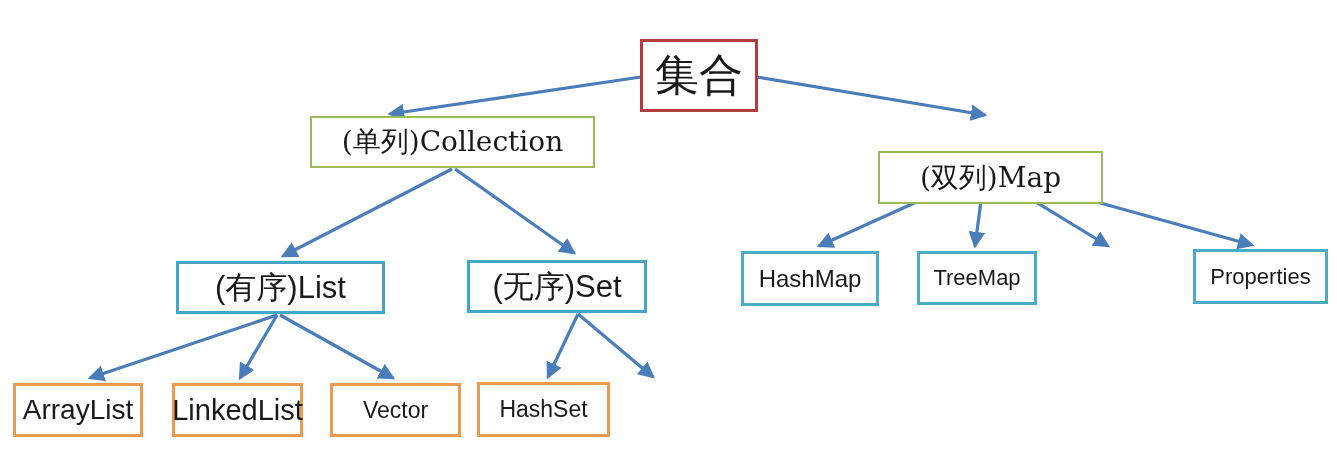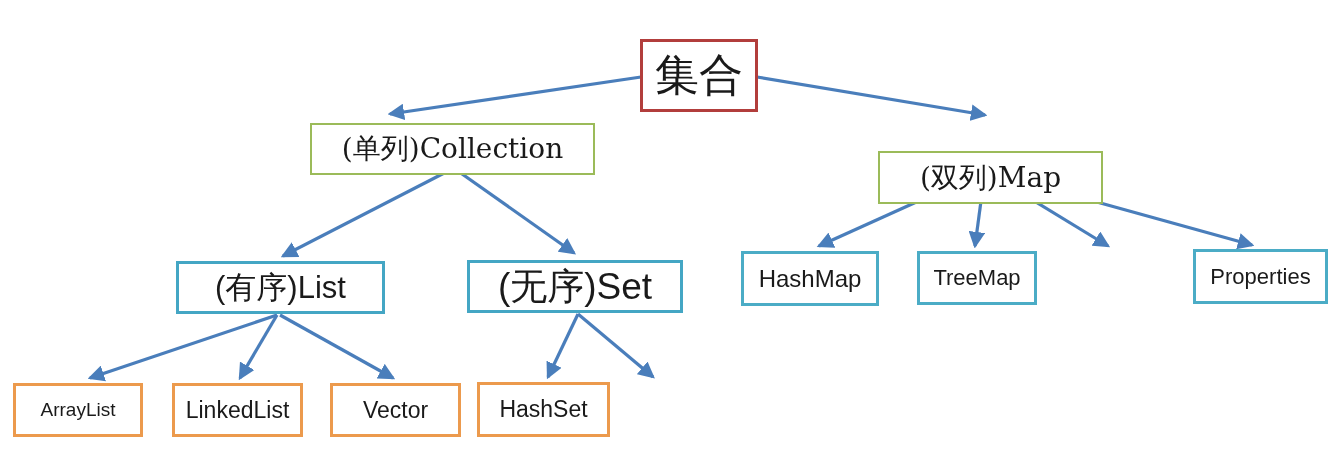--- a/index.html
+++ b/index.html
@@ -43,46 +43,45 @@
   .n-root {
     left: 640px; top: 39px; width: 118px; height: 73px;
     border: 3px solid #b23e3c;
     font-size: 44px;
   }
   
   .n-collection {
     left: 310px; top: 116px; width: 285px; height: 52px;
     border: 2px solid #9bbb59;
     font-size: 28px;
-    margin-top: 7px;
   }
   .n-map {
     left: 878px; top: 117px; width: 225px; height: 53px;
     border: 2px solid #9bbb59;
     font-size: 28px;
     margin-top: 34px;
   }
   
   .n-list {
     left: 176px; top: 261px; width: 209px; height: 53px;
     border: 3px solid #44a6c4;
     font-size: 31px;
   }
   .n-set {
-    left: 467px; top: 260px; width: 216px; height: 53px;
+    left: 467px; top: 260px; width: 180px; height: 53px;
     border: 3px solid #44a6c4;
-    font-size: 37px;
+    font-size: 31px;
   }
   .n-hashmap    { left: 741px;  top: 251px; width: 138px; height: 55px; border: 3px solid #4bacc6; font-size: 24px; }
   .n-treemap    { left: 917px;  top: 251px; width: 120px; height: 54px; border: 3px solid #4bacc6; font-size: 22px; }
   .n-hashtable  { left: 1048px; top: 250px; width: 133px; height: 55px; border: 3px solid #4bacc6; font-size: 22px; }
   .n-properties { left: 1193px; top: 249px; width: 135px; height: 55px; border: 3px solid #4bacc6; font-size: 22px; }
   
-  .n-arraylist  { left: 13px;  top: 383px; width: 130px; height: 54px; border: 3px solid #ec9a4d; font-size: 19px; }
-  .n-linkedlist { left: 172px; top: 383px; width: 131px; height: 54px; border: 3px solid #ec9a4d; font-size: 23px; }
+  .n-arraylist  { left: 13px;  top: 383px; width: 130px; height: 54px; border: 3px solid #ec9a4d; font-size: 28px; }
+  .n-linkedlist { left: 172px; top: 383px; width: 131px; height: 54px; border: 3px solid #ec9a4d; font-size: 29px; }
   .n-vector     { left: 330px; top: 383px; width: 131px; height: 54px; border: 3px solid #ec9a4d; font-size: 23px; }
   .n-hashset    { left: 477px; top: 382px; width: 133px; height: 55px; border: 3px solid #ec9a4d; font-size: 23px; }
   .n-treeset    { left: 635px; top: 382px; width: 135px; height: 55px; border: 3px solid #ec9a4d; font-size: 23px; }
 
   .edge {
     stroke: #4a7ebb;
     stroke-width: 3.2;
     fill: none;
   }
 </style>

